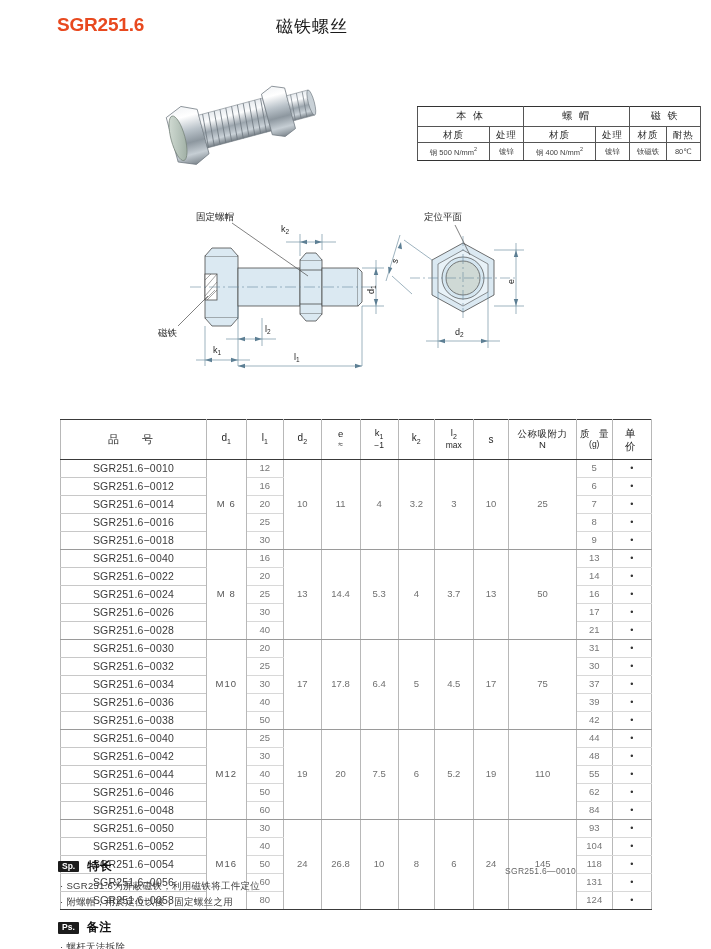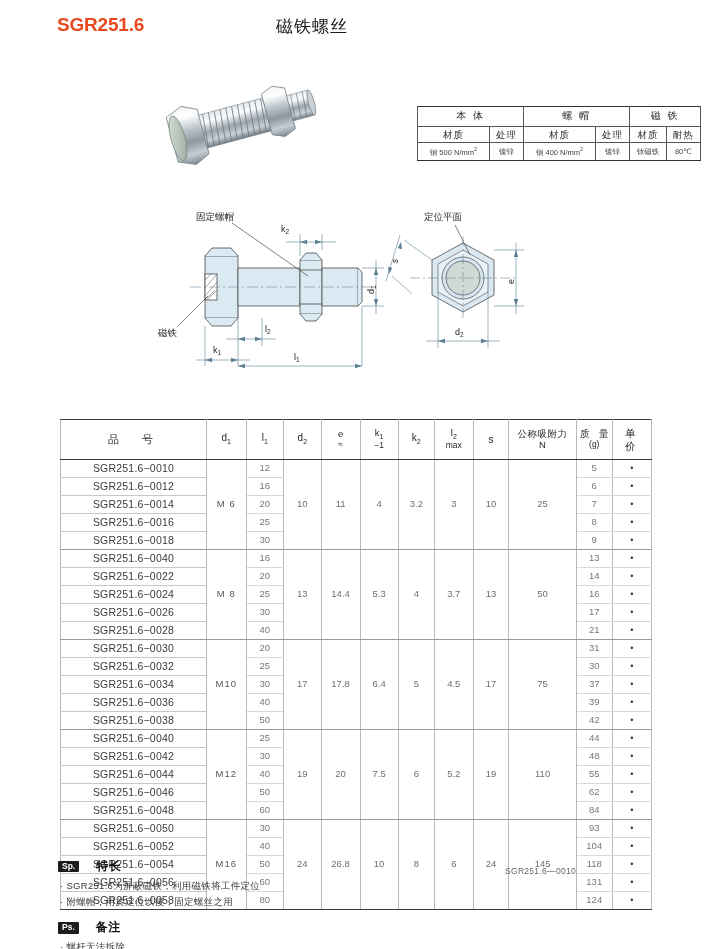--- a/index.html
+++ b/index.html
@@ -155,21 +155,21 @@
 
   
   .notes {
     position: absolute;
     left: 58px; top: 858px;
     width: 420px;
   }
   .note-head {
     display: flex;
     align-items: center;
-    gap: 17px;
+    gap: 8px;
     margin-bottom: 3px;
   }
   .tagbox {
     display: inline-block;
     background: #1c1c1c;
     color: #fff;
     font-size: 8.5px;
     font-weight: bold;
     padding: 1px 4px 2px 4px;
     line-height: 1;

